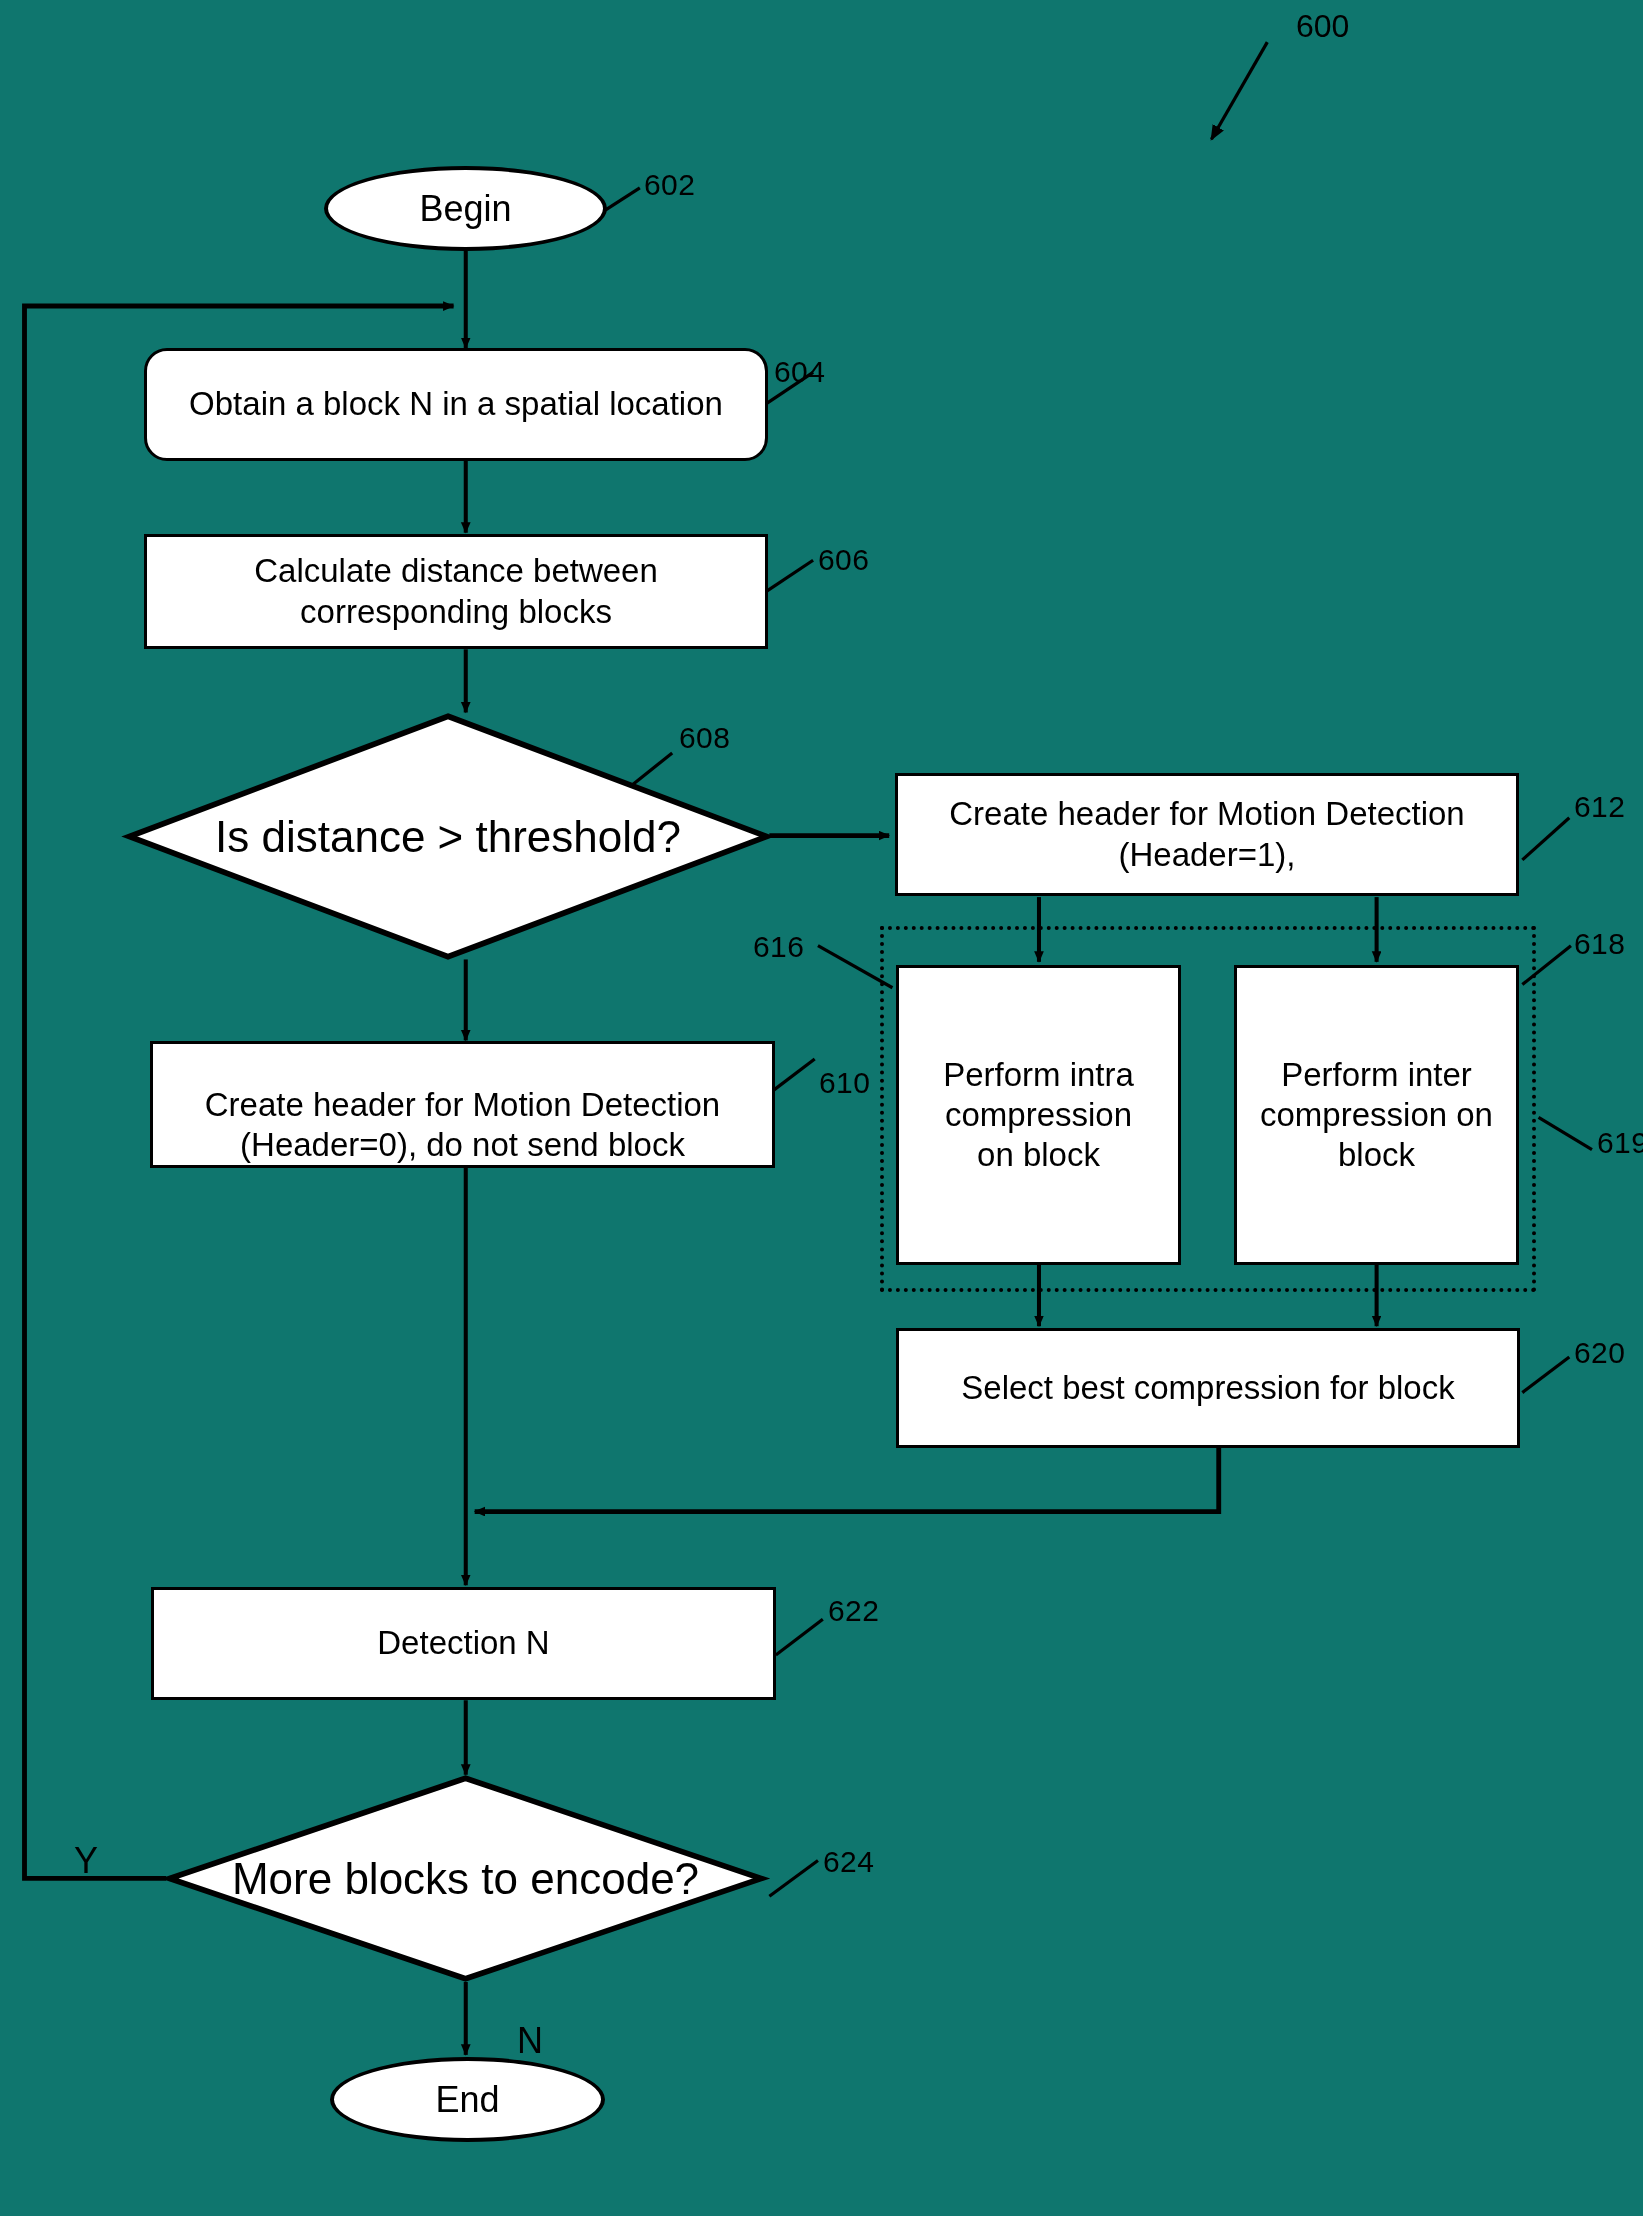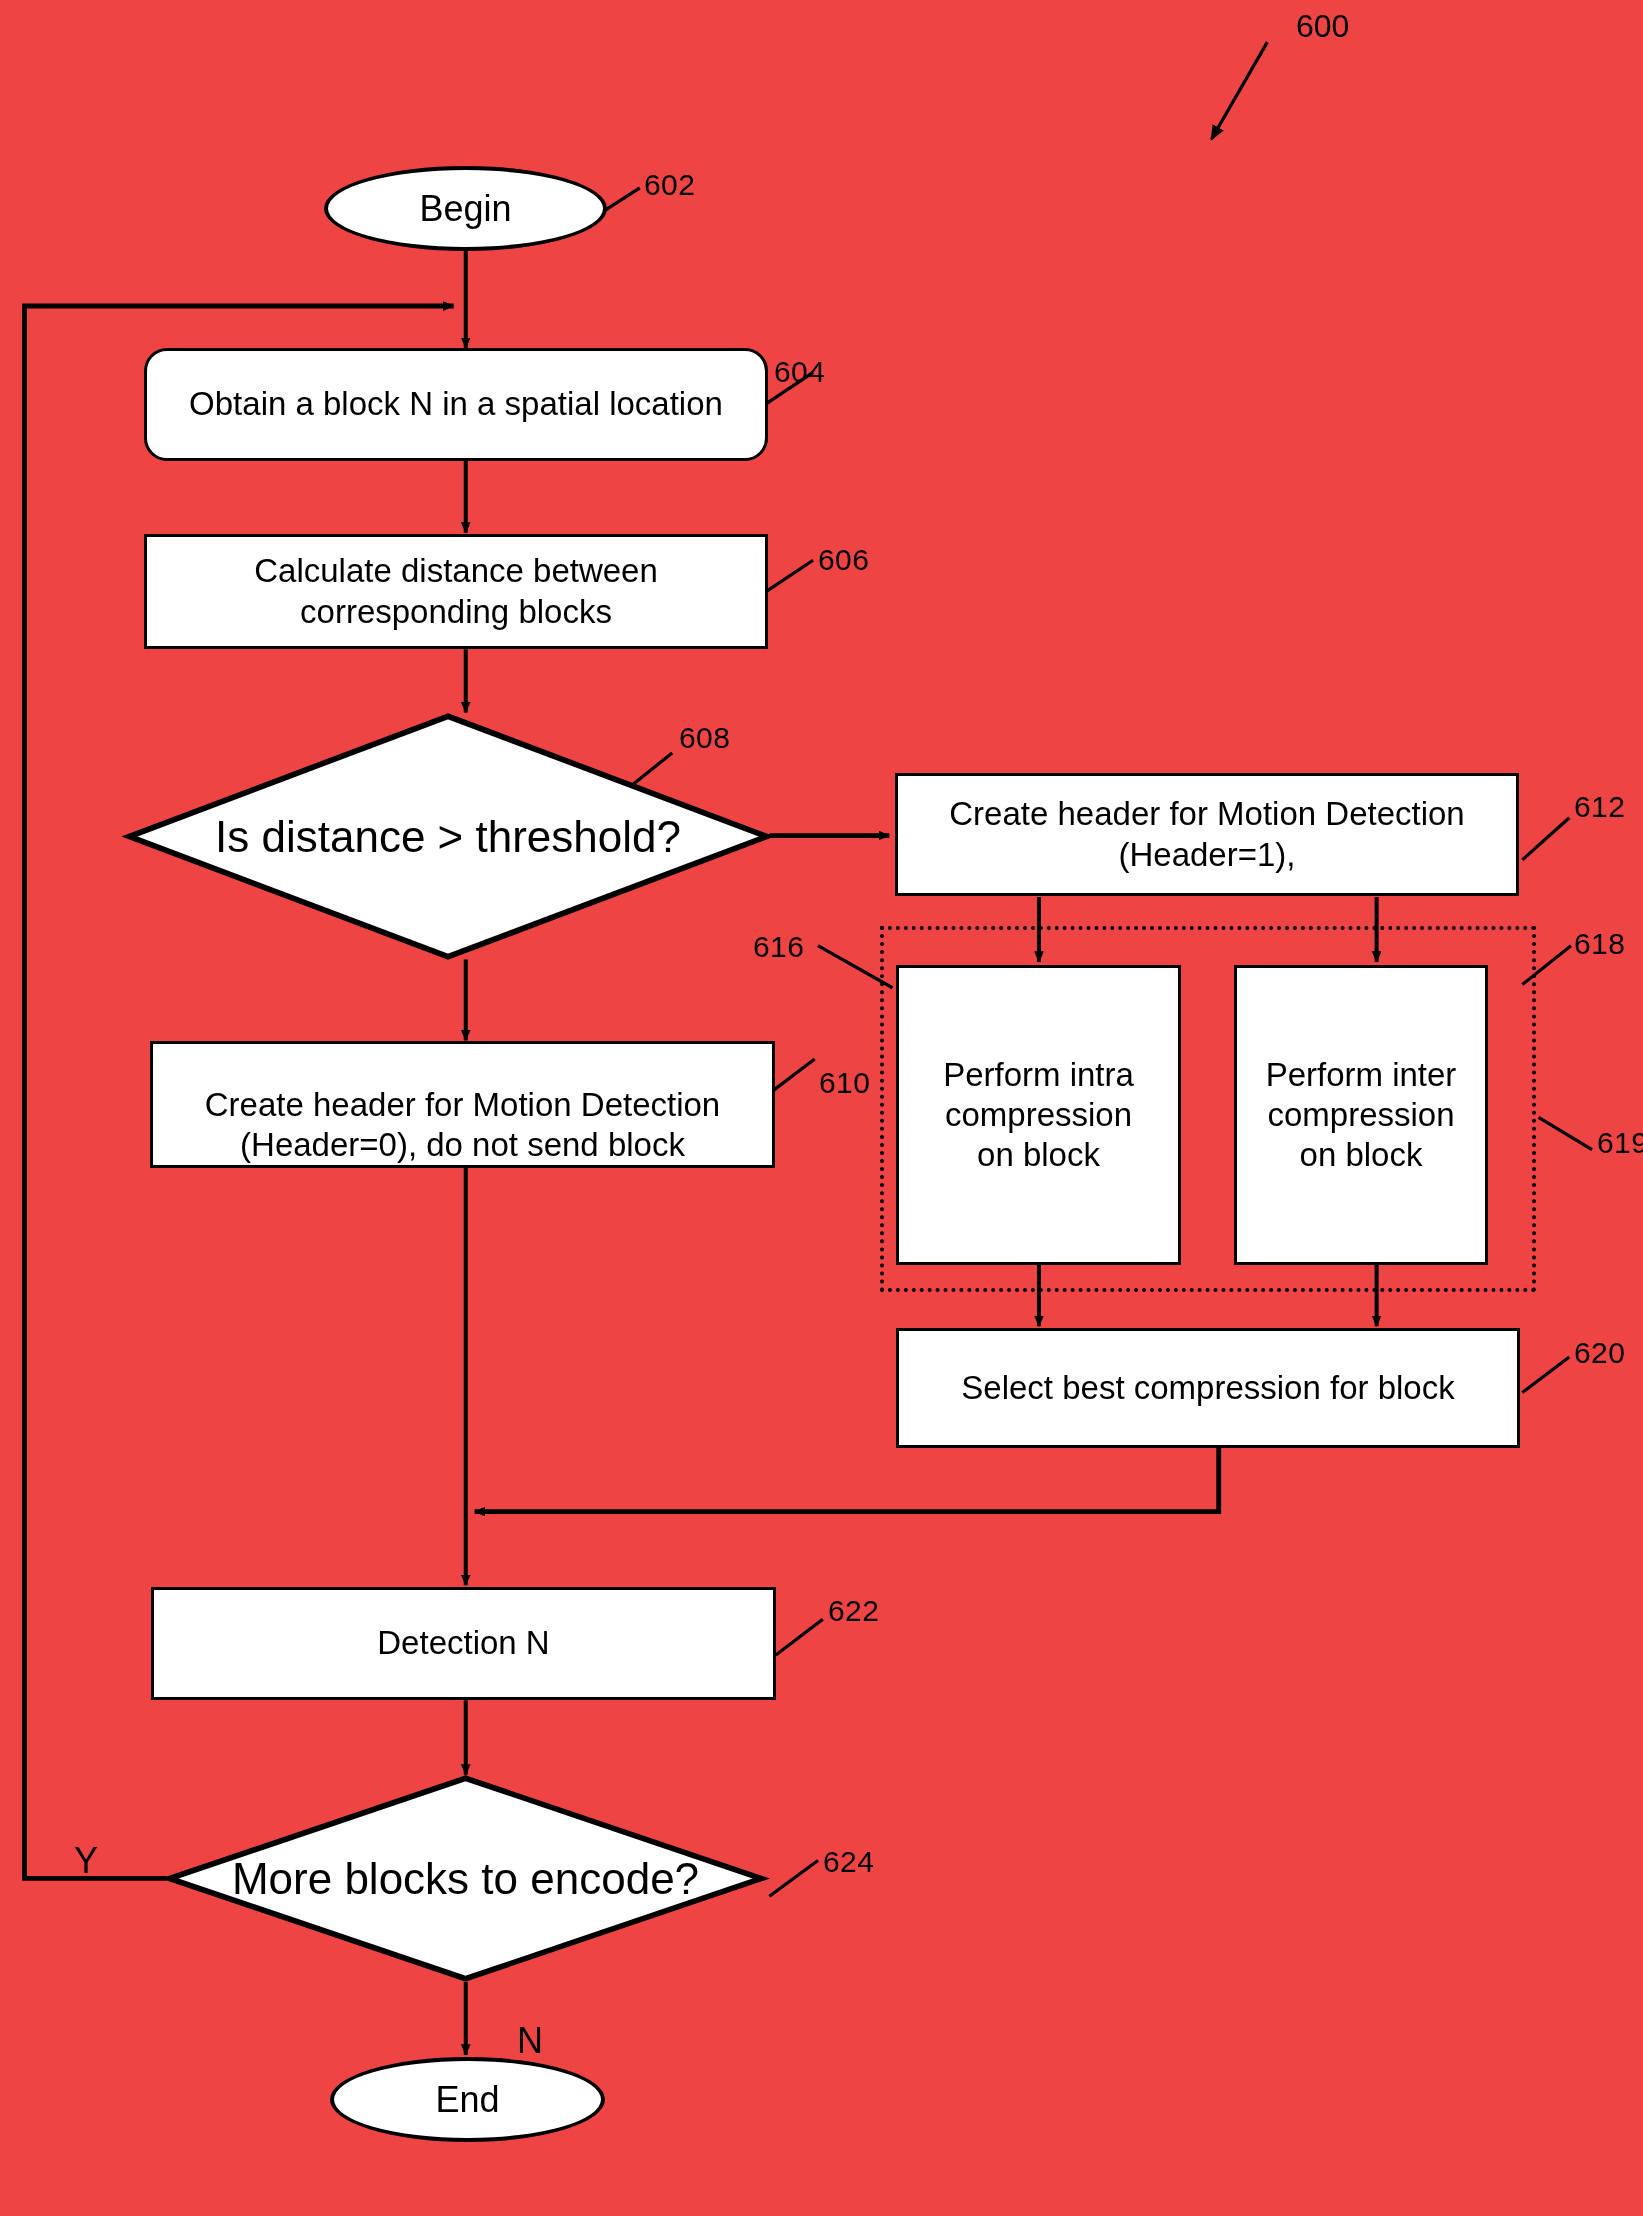--- a/index.html
+++ b/index.html
@@ -9,21 +9,21 @@
     background: #ffffff;
   }
   body {
     font-family: "Liberation Sans", sans-serif;
     color: #000000;
   }
   #canvas {
     position: relative;
     width: 1644px;
     height: 2216px;
-    background: #ef4444;
+    background: #0f766e;
     overflow: hidden;
   }
   #edges {
     position: absolute;
     left: 0;
     top: 0;
     width: 1644px;
     height: 2216px;
   }
   .node {
@@ -180,21 +180,21 @@
   <div class="ref" style="left:1574px; top:790px;">612</div>
 
   <div class="group-dotted" style="left:880px; top:926px; width:656px; height:366px;"></div>
   <div class="ref" style="left:1597px; top:1126px;">619</div>
 
   <div class="node proc" style="left:896px; top:965px; width:285px; height:300px; padding:0 28px;">
     <span>Perform intra compression on block</span>
   </div>
   <div class="ref" style="left:753px; top:930px;">616</div>
 
-  <div class="node proc" style="left:1234px; top:965px; width:254px; height:300px; padding:0 14.6px;">
+  <div class="node proc" style="left:1234px; top:965px; width:285px; height:300px; padding:0 14.6px;">
     <span>Perform inter compression on block</span>
   </div>
   <div class="ref" style="left:1574px; top:927px;">618</div>
 
   <div class="node proc" style="left:150px; top:1041px; width:625px; height:127px; padding:0 19.4px;align-items:flex-end;">
     <span>Create header for Motion Detection (Header=0), do not send block</span>
   </div>
   <div class="ref" style="left:819px; top:1066px;">610</div>
 
   <div class="node proc" style="left:896px; top:1328px; width:624px; height:120px; padding:0 21px;">

